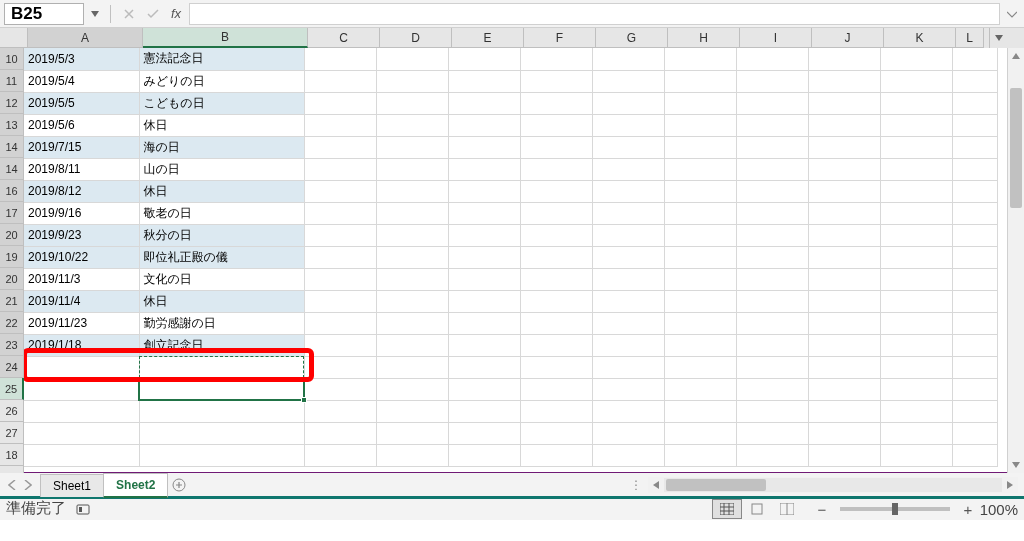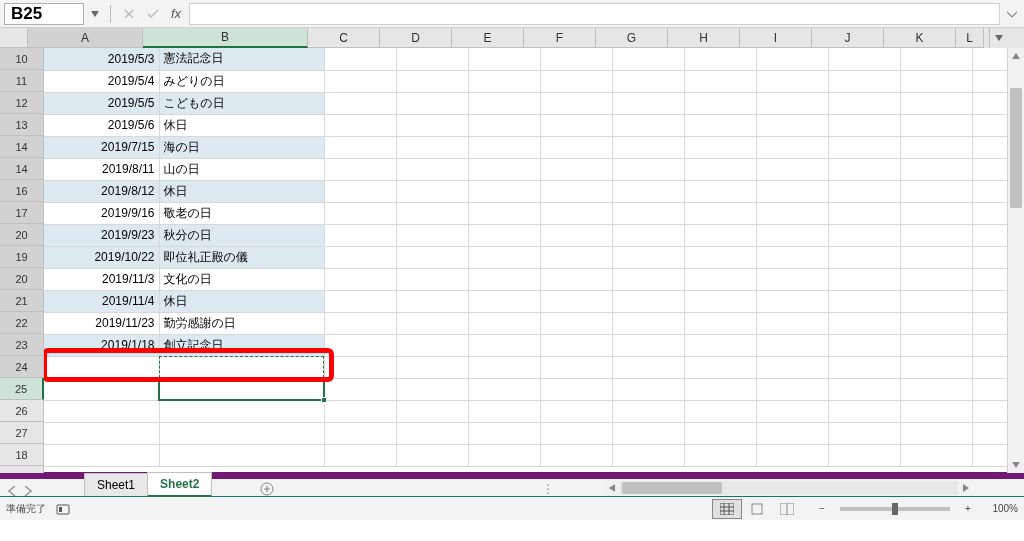--- a/index.html
+++ b/index.html
@@ -8,56 +8,56 @@
   .name-box { width: 80px; height: 22px; background: #fff; border: 1px solid #b0b0b0; display: flex; align-items: center; padding: 0 6px; }
   .name-box input { border: none; outline: none; width: 100%; font-size: 17px; font-weight: bold; }
   .name-box-dd { width: 14px; height: 22px; display:flex; align-items:center; justify-content:center; color:#666; }
   .divider-v { width: 1px; height: 18px; background: #c0c0c0; margin: 0 4px; }
   .fb-btn { width: 20px; height: 20px; display:flex; align-items:center; justify-content:center; color:#999; }
   .fx-label { font-style: italic; color:#555; font-size: 13px; padding: 0 4px; }
   .formula-input { flex: 1; height: 22px; border: 1px solid #d0d0d0; background: #fff; }
   .fb-expand { width: 16px; height: 22px; display:flex; align-items:center; justify-content:center; color:#888; }
 
   .grid-area { position: relative; height: 444px; display: flex; }
-  .row-hdr-col { width: 44px; background: #e6e6e6; }
+  .row-hdr-col { width: 24px; background: #e6e6e6; }
   .col-hdr-row { height: 20px; background: #e6e6e6; display:flex; }
   .col-hdr { border-right: 1px solid #bfbfbf; border-bottom: 1px solid #bfbfbf; display:flex; align-items:center; justify-content:center; color:#333; background:#e6e6e6; }
   .row-hdr { height:22px; border-bottom:1px solid #bfbfbf; border-right:1px solid #bfbfbf; display:flex; align-items:center; justify-content:center; color:#333; background:#e6e6e6; font-size:11px; }
   .col-hdr.sel, .row-hdr.sel { background:#d2d2d2; }
   .col-hdr.hi { background:#cfe2d8; border-bottom:2px solid #217346; }
   .row-hdr.hi { background:#cfe2d8; border-right:2px solid #217346; }
   table.cells-t { border-collapse: collapse; table-layout: fixed; }
   table.cells-t td { height:22px; border-right:1px solid #d8d8d8; border-bottom:1px solid #d8d8d8; padding:0 4px; font-size:12px; white-space:nowrap; overflow:hidden; }
-  td.date { text-align:right; }
+  td.date { text-align:left; }
   tr.alt td.filled { background:#dce9f1; }
   .grid-corner { width:28px; height:20px; background:#e6e6e6; border-right:1px solid #bfbfbf; border-bottom:1px solid #bfbfbf; }
   .top-row { display:flex; }
   .redbox { position:absolute; border:5px solid #ff0000; border-radius:6px; pointer-events:none; }
   .sel-cell { position:absolute; border:2px solid #217346; pointer-events:none; }
   .sel-handle { position:absolute; width:6px; height:6px; background:#217346; border:1px solid #fff; pointer-events:none; }
   .dashed-fill { position:absolute; border:1px dashed #217346; pointer-events:none; }
   .vscroll { position:absolute; right:0; top:0; width:17px; bottom:0; background:#f1f1f1; border-left:1px solid #d0d0d0; }
   .vscroll .thumb { position:absolute; left:2px; right:2px; top:40px; height:120px; background:#c1c1c1; border-radius:2px; }
   .vscroll .arrow { position:absolute; left:0; right:0; height:16px; display:flex; align-items:center; justify-content:center; color:#666; }
 
-  .sheet-tab-bar { height: 24px; background:#f3f3f3; border-top:7px solid #701a75; display:flex; align-items:flex-end;gap:44px; }
+  .sheet-tab-bar { height: 24px; background:#f3f3f3; border-top:1px solid #701a75; display:flex; align-items:center; }
   .tab-nav { display:flex; align-items:center; padding:0 8px; gap:8px; color:#888; }
   .tabs { display:flex; align-items:flex-end; }
   .tab { padding:4px 12px; border:1px solid #c0c0c0; border-bottom:none; background:#e8e8e8; margin-right:-1px; font-size:12px; }
   .tab.active { background:#fff; border-bottom:2px solid #217346; color:#217346; font-weight:bold; position:relative; top:1px; }
   .tab-add { width:24px; display:flex; align-items:center; justify-content:center; color:#666; }
   .tab-spacer { flex:1; }
   .hbar-split { width:6px; border-left:1px solid #c0c0c0; border-right:1px solid #c0c0c0; background:#e0e0e0; }
   .hbar-dots { display:flex; align-items:center; padding:0 6px; color:#888; }
   .hscroll { width:370px; background:#f1f1f1; display:flex; align-items:center; position:relative; }
   .hscroll .track { flex:1; height:14px; background:#e8e8e8; position:relative; }
   .hscroll .thumb { position:absolute; left:2px; top:1px; bottom:1px; width:100px; background:#c1c1c1; border-radius:2px; }
   .hscroll .arrow { width:16px; height:16px; display:flex; align-items:center; justify-content:center; color:#666; }
 
-  .status-bar { height:24px; background:#f3f3f3; border-top:1px solid #0f766e; display:flex; align-items:center; padding:0 6px; font-size:10px; color:#444; }
+  .status-bar { height:24px; background:#f3f3f3; border-top:3px solid #0f766e; display:flex; align-items:flex-start; padding:0 6px; font-size:15px; color:#444; }
   .status-left { display:flex; align-items:center; gap:10px; }
   .status-right { margin-left:auto; display:flex; align-items:center; gap:0; }
   .view-btn { width:30px; height:20px; display:flex; align-items:center; justify-content:center; border:1px solid transparent; color:#555; }
   .view-btn.active { border:1px solid #888; background:#e0e0e0; }
   .zoom-slider { width:110px; height:4px; background:#c0c0c0; margin:0 10px; position:relative; }
   .zoom-slider .knob { position:absolute; top:-4px; left:50%; width:6px; height:12px; background:#666; transform:translateX(-50%); }
   .zoom-btn { width:16px; text-align:center; color:#555; }
   .pct { width:42px; text-align:right; }
 
   .menu-down { position:absolute; top:0; right:17px; height:20px; width:18px; background:#e6e6e6; border-left:1px solid #bfbfbf; display:flex; align-items:center; justify-content:center; color:#666; }

